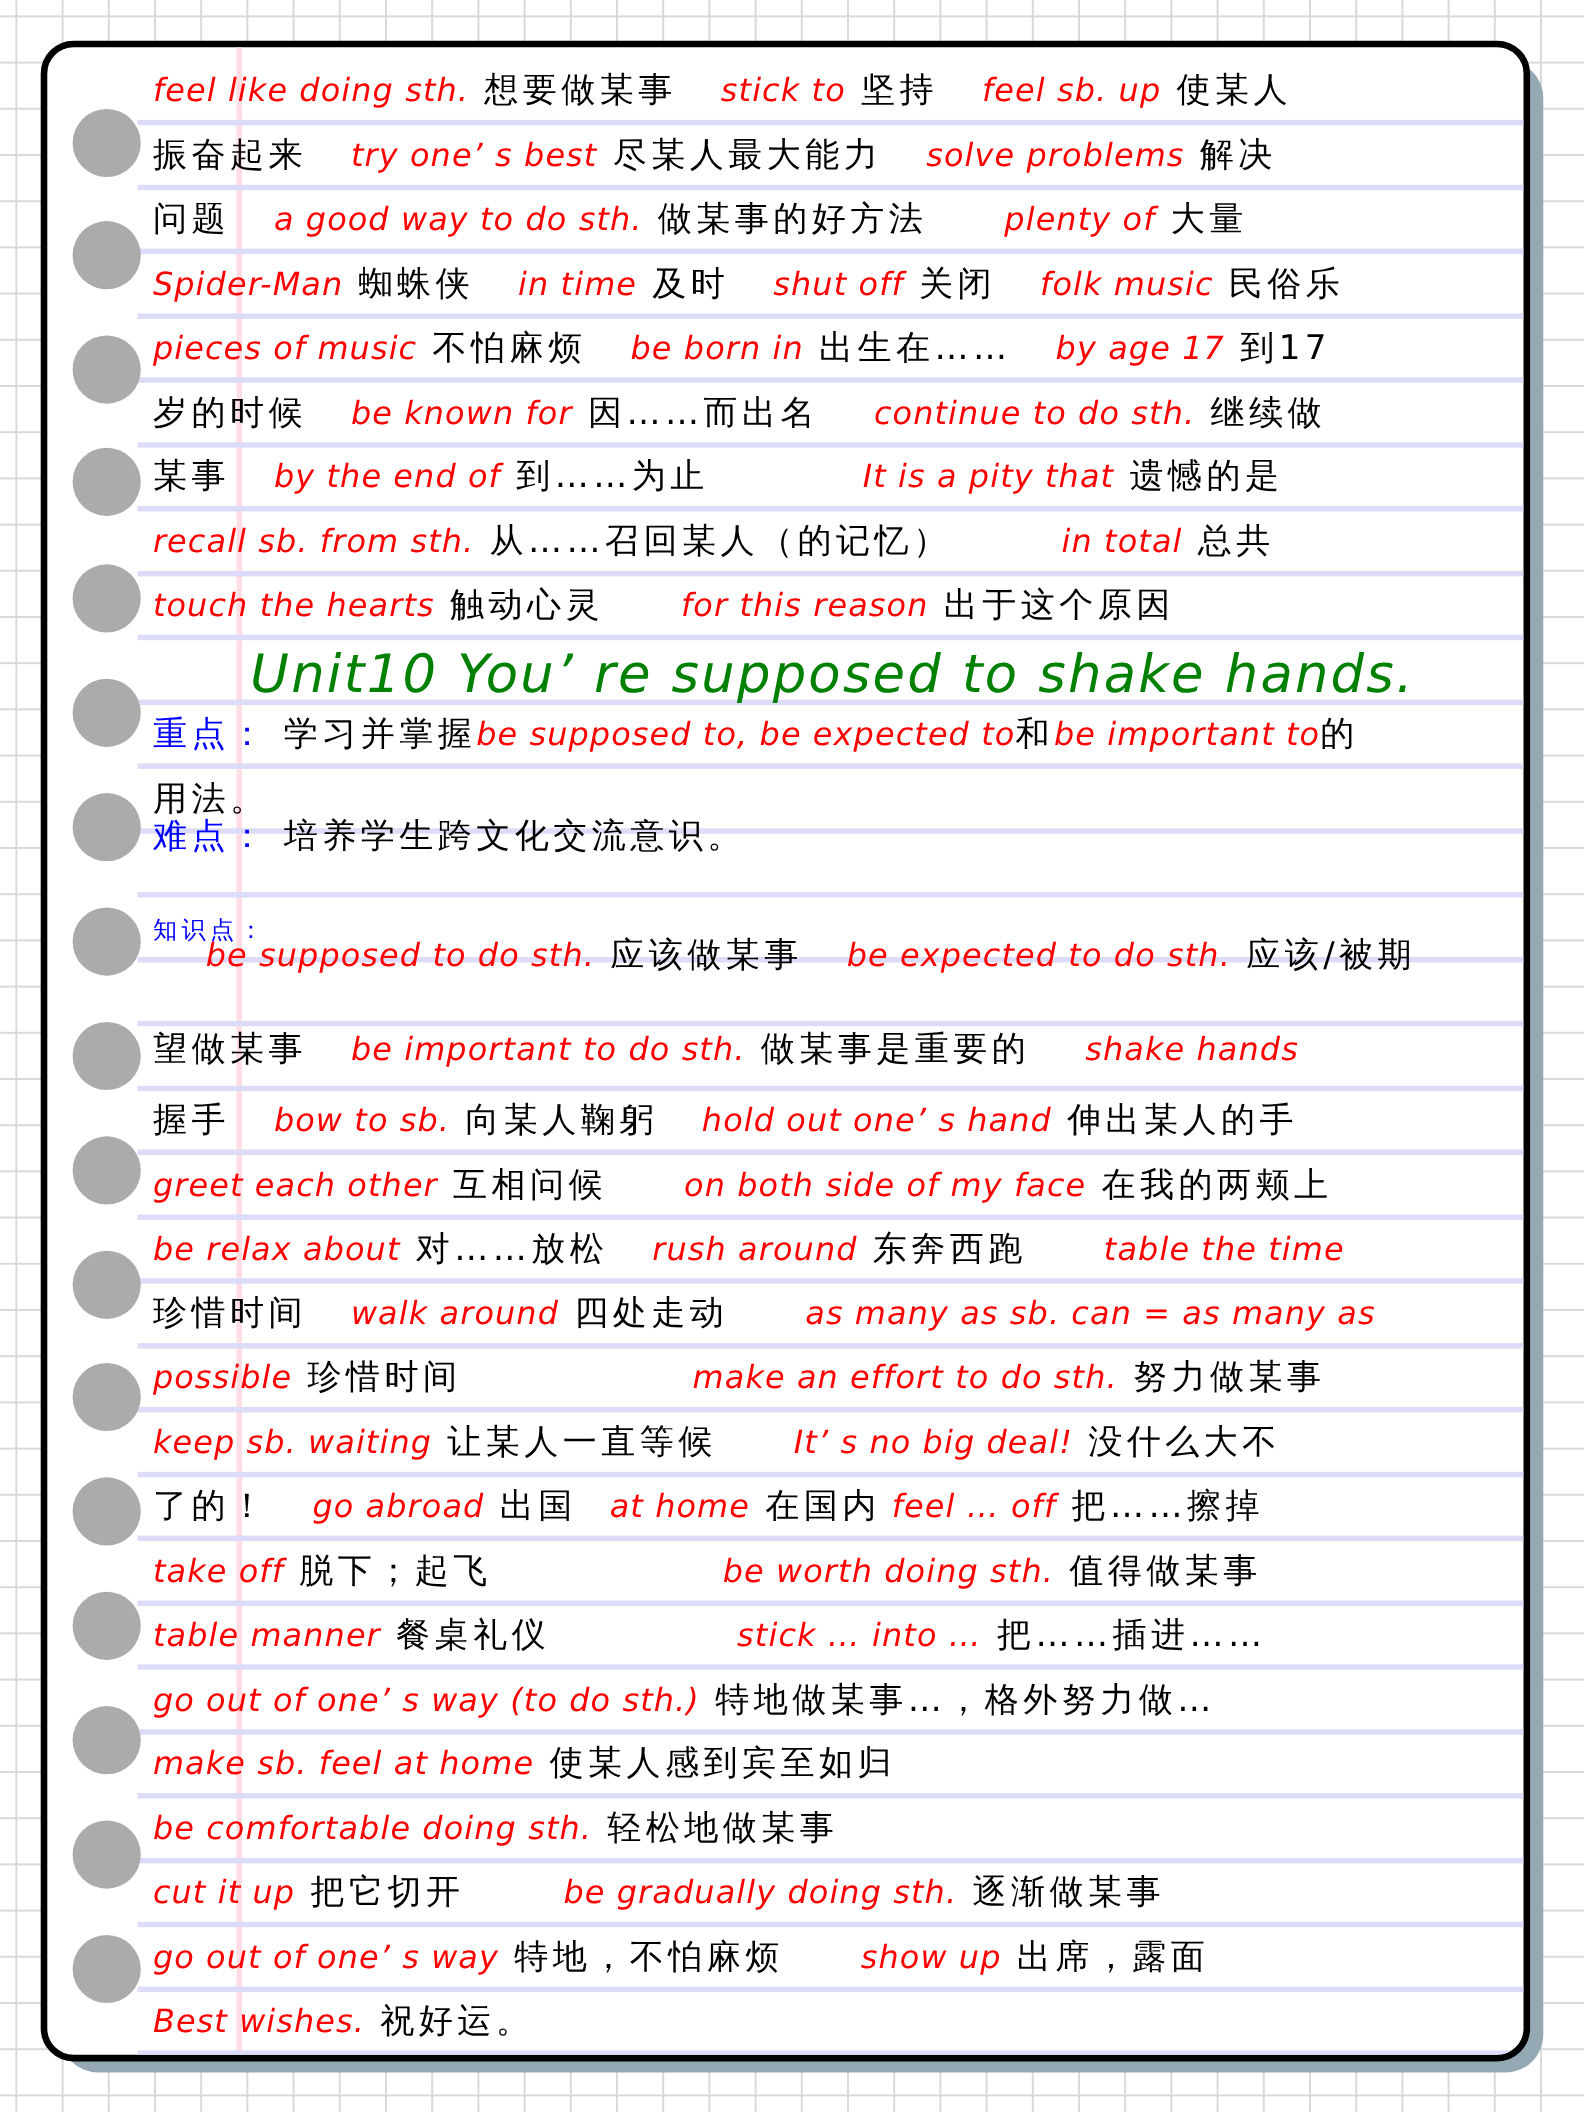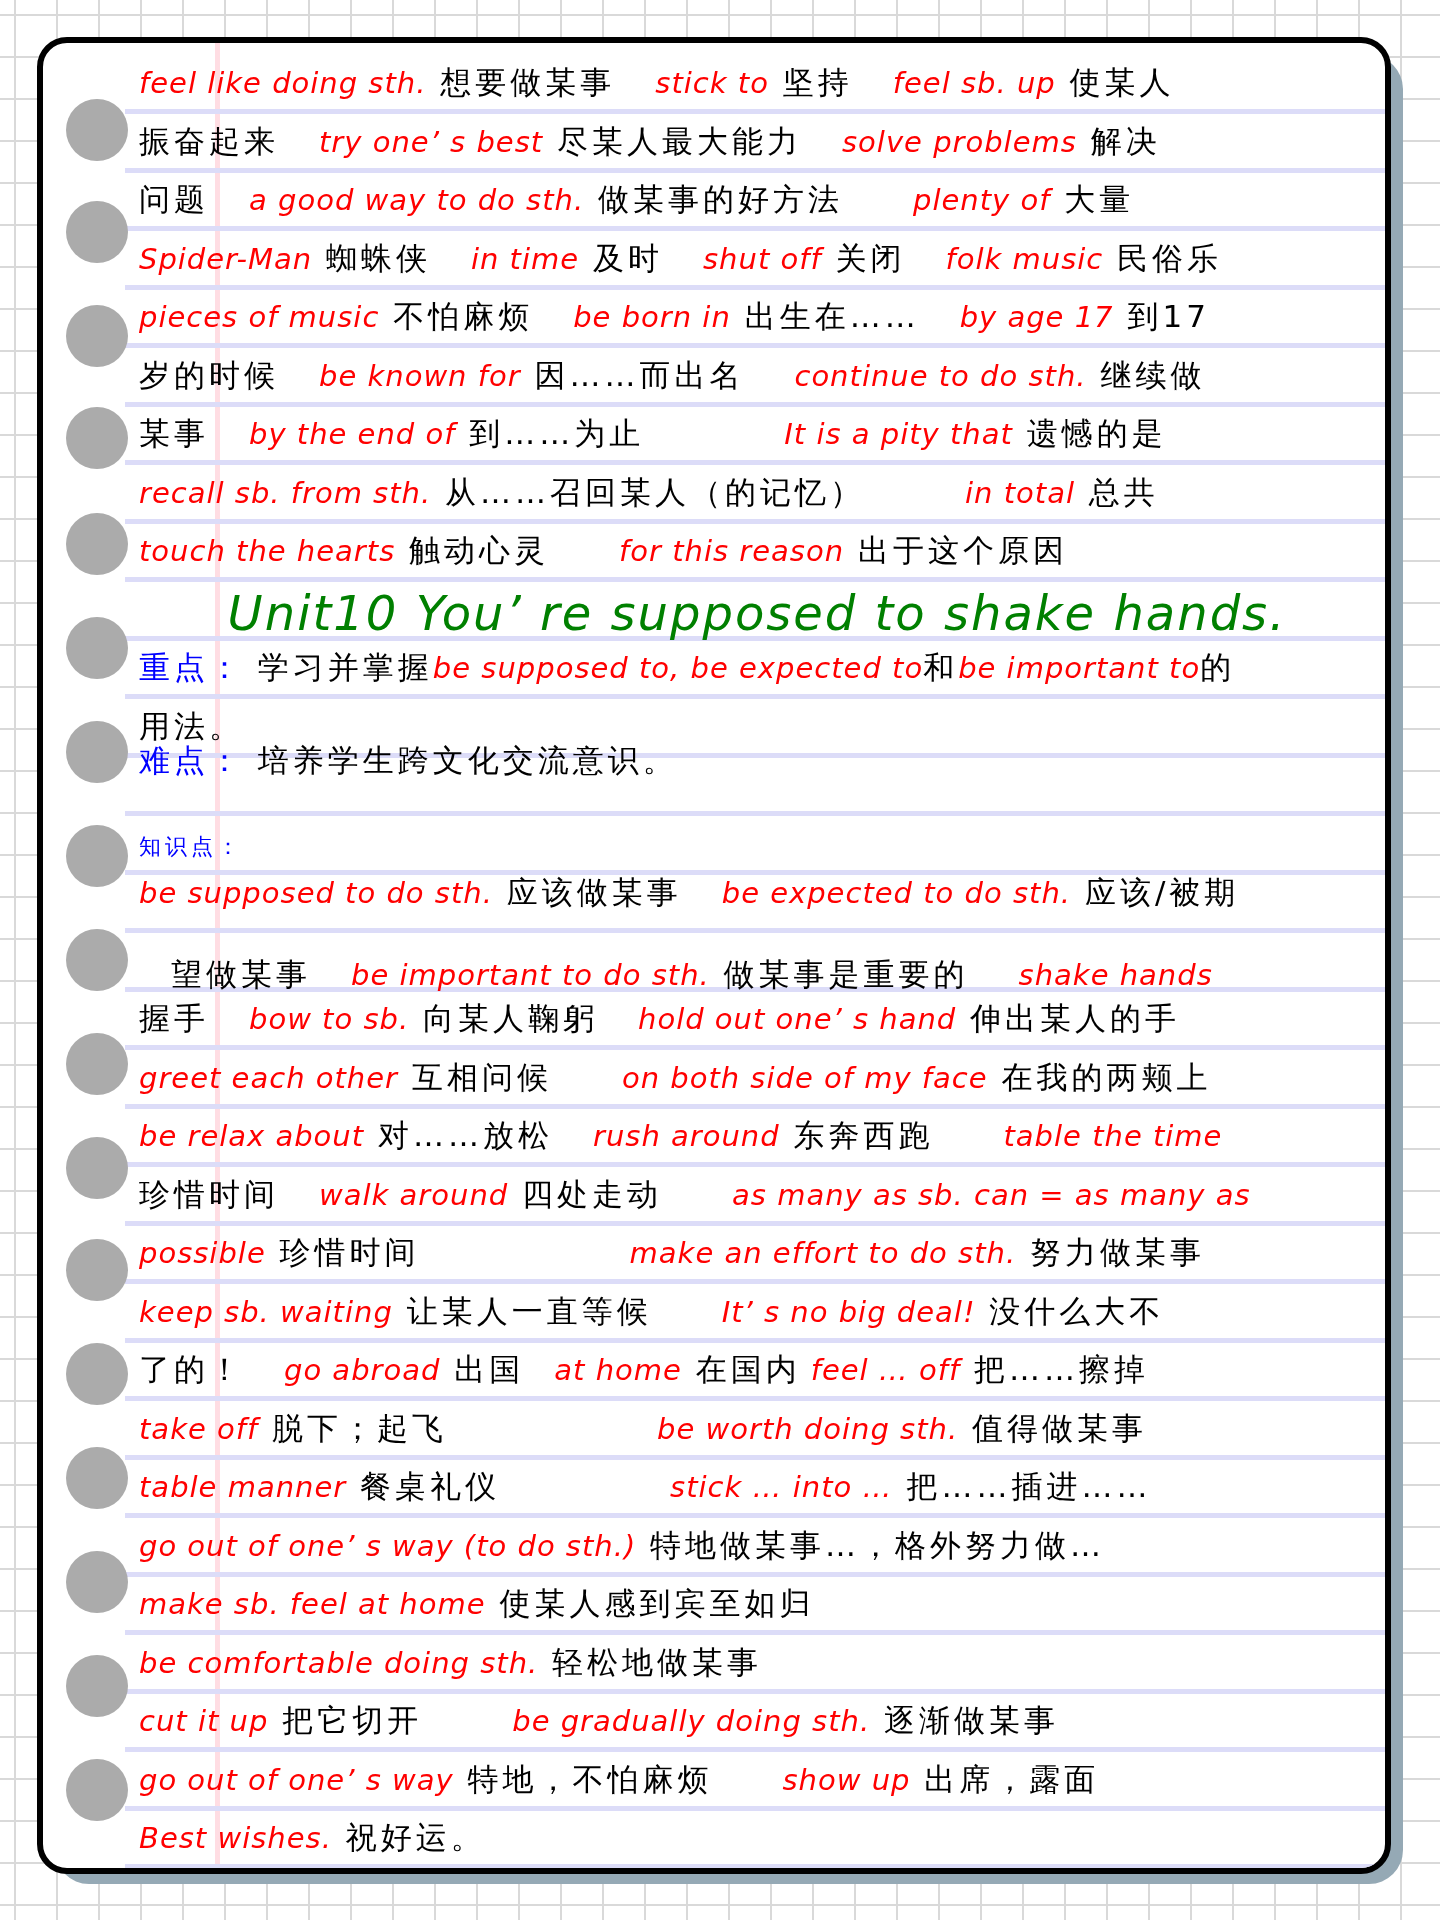--- a/index.html
+++ b/index.html
@@ -112,22 +112,22 @@
       <div class="row" style="top: 244px;"><span class="en">pieces of music</span><span class="zh"> 不怕麻烦</span><span class="gap" style="width: 40px;"></span><span class="en">be born in</span><span class="zh"> 出生在……</span><span class="gap" style="width: 40px;"></span><span class="en">by age 17</span><span class="zh"> 到17</span></div>
       <div class="row" style="top: 302.5px;"><span class="zh">岁的时候</span><span class="gap" style="width: 40px;"></span><span class="en">be known for</span><span class="zh"> 因……而出名</span><span class="gap" style="width: 50px;"></span><span class="en">continue to do sth.</span><span class="zh"> 继续做</span></div>
       <div class="row" style="top: 361px;"><span class="zh">某事</span><span class="gap" style="width: 40px;"></span><span class="en">by the end of</span><span class="zh"> 到……为止</span><span class="gap" style="width: 140px;"></span><span class="en">It is a pity that</span><span class="zh"> 遗憾的是</span></div>
       <div class="row" style="top: 419.5px;"><span class="en">recall sb. from sth.</span><span class="zh"> 从……召回某人（的记忆）</span><span class="gap" style="width: 100px;"></span><span class="en">in total</span><span class="zh"> 总共</span></div>
       <div class="row" style="top: 478px;"><span class="en">touch the hearts</span><span class="zh"> 触动心灵</span><span class="gap" style="width: 70px;"></span><span class="en">for this reason</span><span class="zh"> 出于这个原因</span></div>
       <div class="row" style="top: 540.5px; text-align: center;"><span class="title">Unit10 You’ re supposed to shake hands.</span></div>
       <div class="row" style="top: 595px;"><span class="blue">重点：</span><span class="zh"> 学习并掌握</span><span class="en">be supposed to, be expected to</span><span class="zh">和</span><span class="en">be important to</span><span class="zh">的</span></div>
       <div class="row" style="top: 653.5px;"><span class="zh">用法。</span></div>
       <div class="row" style="top: 688px;"><span class="blue">难点：</span><span class="zh"> 培养学生跨文化交流意识。</span></div>
       <div class="row" style="top: 770.5px;"><span class="blue" style="font-size: 22px;">知识点：</span></div>
-      <div class="row" style="top: 820px;"><span class="en">be supposed to do sth.</span><span class="zh"> 应该做某事</span><span class="gap" style="width: 40px;"></span><span class="en">be expected to do sth.</span><span class="zh"> 应该/被期</span></div>
-      <div class="row" style="top: 902px; margin-left: 32px;"><span class="zh">望做某事</span><span class="gap" style="width: 40px;"></span><span class="en">be important to do sth.</span><span class="zh"> 做某事是重要的</span><span class="gap" style="width: 50px;"></span><span class="en">shake hands</span></div>
+      <div class="row" style="top: 796px; margin-left: 48px;"><span class="en">be supposed to do sth.</span><span class="zh"> 应该做某事</span><span class="gap" style="width: 40px;"></span><span class="en">be expected to do sth.</span><span class="zh"> 应该/被期</span></div>
+      <div class="row" style="top: 882px;"><span class="zh">望做某事</span><span class="gap" style="width: 40px;"></span><span class="en">be important to do sth.</span><span class="zh"> 做某事是重要的</span><span class="gap" style="width: 50px;"></span><span class="en">shake hands</span></div>
       <div class="row" style="top: 946px;"><span class="zh">握手</span><span class="gap" style="width: 40px;"></span><span class="en">bow to sb.</span><span class="zh"> 向某人鞠躬</span><span class="gap" style="width: 40px;"></span><span class="en">hold out one’ s hand</span><span class="zh"> 伸出某人的手</span></div>
       <div class="row" style="top: 1004.5px;"><span class="en">greet each other</span><span class="zh"> 互相问候</span><span class="gap" style="width: 70px;"></span><span class="en">on both side of my face</span><span class="zh"> 在我的两颊上</span></div>
       <div class="row" style="top: 1063px;"><span class="en">be relax about</span><span class="zh"> 对……放松</span><span class="gap" style="width: 40px;"></span><span class="en">rush around</span><span class="zh"> 东奔西跑</span><span class="gap" style="width: 70px;"></span><span class="en">table the time</span></div>
       <div class="row" style="top: 1121.5px;"><span class="zh">珍惜时间</span><span class="gap" style="width: 40px;"></span><span class="en">walk around</span><span class="zh"> 四处走动</span><span class="gap" style="width: 70px;"></span><span class="en">as many as sb. can = as many as</span></div>
       <div class="row" style="top: 1180px;"><span class="en">possible</span><span class="zh"> 珍惜时间</span><span class="gap" style="width: 210px;"></span><span class="en">make an effort to do sth.</span><span class="zh"> 努力做某事</span></div>
       <div class="row" style="top: 1238.5px;"><span class="en">keep sb. waiting</span><span class="zh"> 让某人一直等候</span><span class="gap" style="width: 70px;"></span><span class="en">It’ s no big deal!</span><span class="zh"> 没什么大不</span></div>
       <div class="row" style="top: 1297px;"><span class="zh">了的！</span><span class="gap" style="width: 40px;"></span><span class="en">go abroad</span><span class="zh"> 出国</span><span class="gap" style="width: 30px;"></span><span class="en">at home</span><span class="zh"> 在国内</span><span class="gap" style="width: 10px;"></span><span class="en">feel … off</span><span class="zh"> 把……擦掉</span></div>
       <div class="row" style="top: 1355.5px;"><span class="en">take off</span><span class="zh"> 脱下；起飞</span><span class="gap" style="width: 210px;"></span><span class="en">be worth doing sth.</span><span class="zh"> 值得做某事</span></div>
       <div class="row" style="top: 1414px;"><span class="en">table manner</span><span class="zh"> 餐桌礼仪</span><span class="gap" style="width: 170px;"></span><span class="en">stick … into …</span><span class="zh"> 把……插进……</span></div>
       <div class="row" style="top: 1472.5px;"><span class="en">go out of one’ s way (to do sth.)</span><span class="zh"> 特地做某事…，格外努力做…</span></div>

